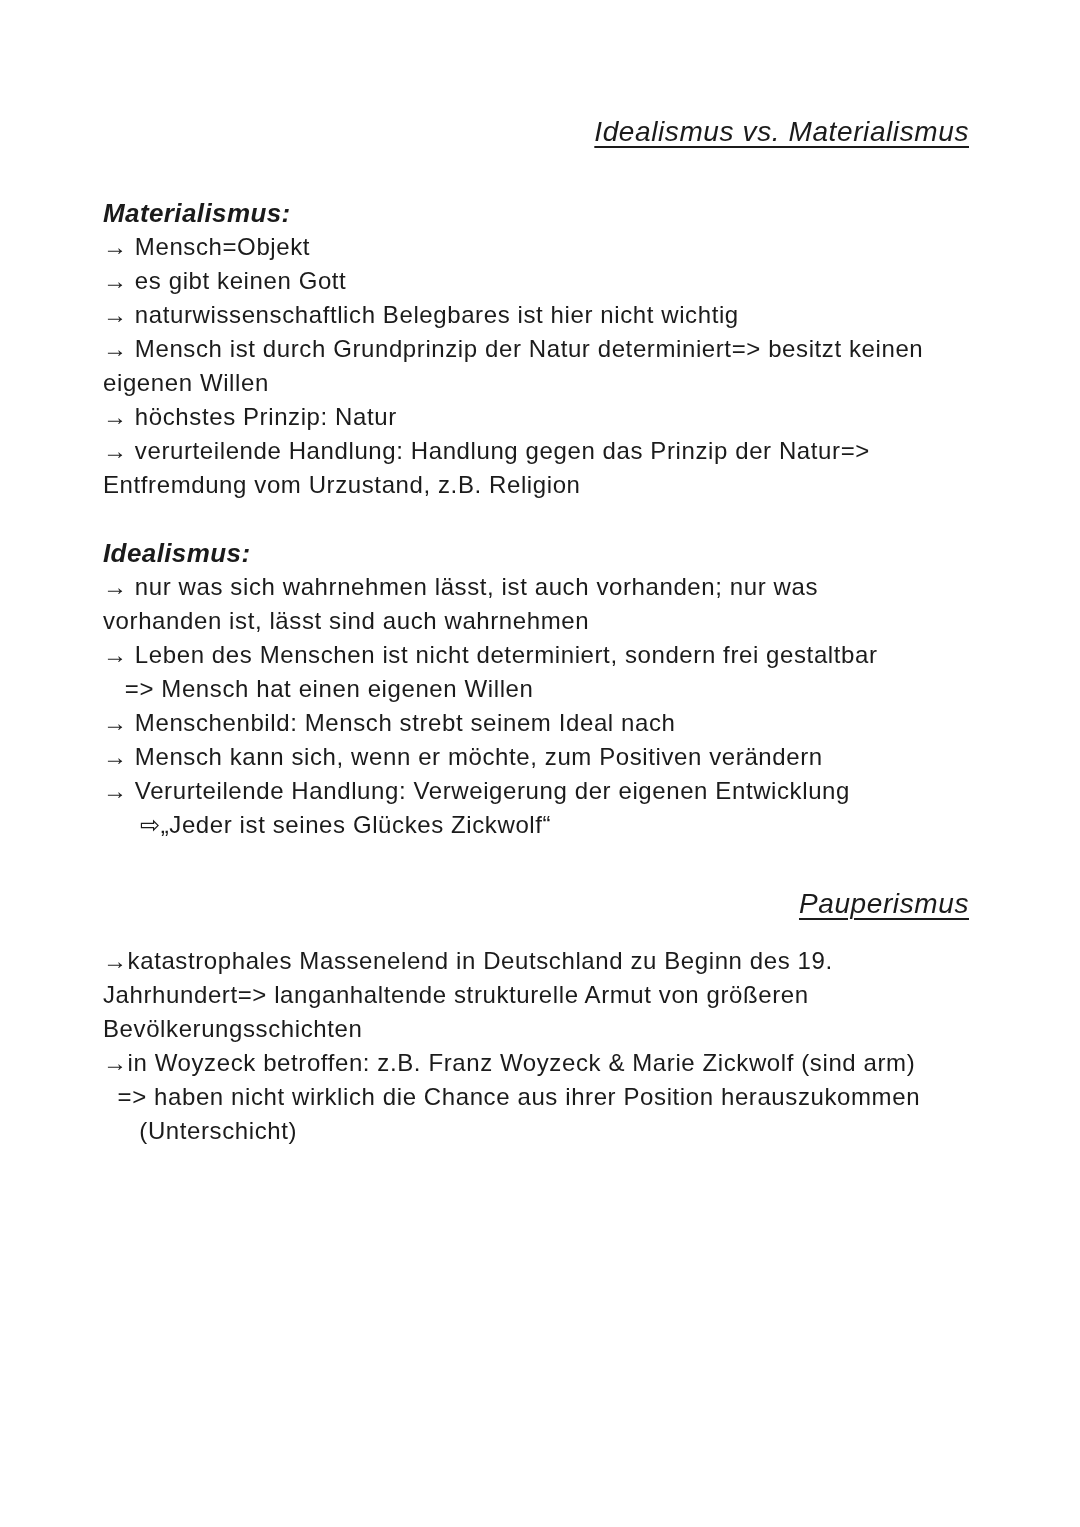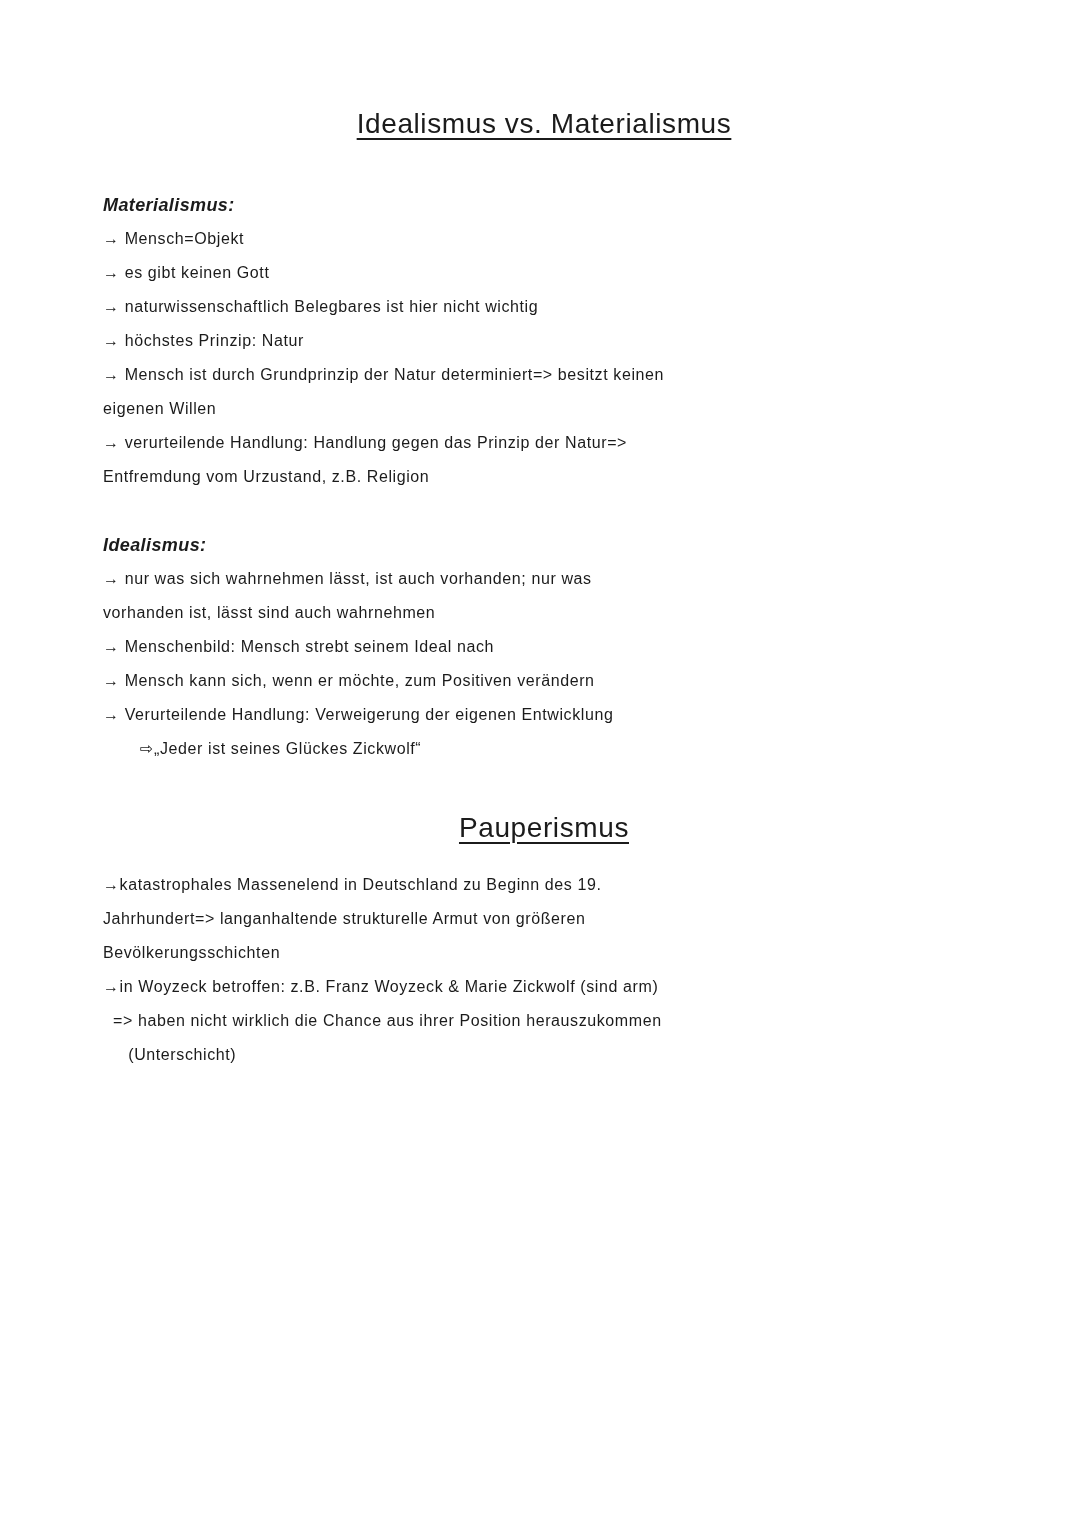--- a/index.html
+++ b/index.html
@@ -18,45 +18,46 @@
     box-sizing: border-box;
   }
   .content {
     box-sizing: border-box;
     padding: 96px 95px 0 103px;
   }
   .doc-title {
     font-size: 28px;
     font-weight: 400;
     line-height: 40px;
-    text-align: center;
+    text-align: right;
     text-decoration: underline;
     text-underline-offset: 5px;
     text-decoration-thickness: 2px;
-    margin: 8px;
+    margin: 16px;
     letter-spacing: 0.6px;
+    font-style: italic;
   }
   .doc-title.pauperismus {
     margin-top: 42px;
   }
   .section-heading {
-    font-size: 18px;
+    font-size: 26px;
     font-weight: 700;
     font-style: italic;
     line-height: 34px;
     margin: 0;
     letter-spacing: 0.4px;
   }
   .section-materialismus .section-heading { margin-top: 44px; }
   .section-idealismus  .section-heading { margin-top: 34px; }
   .items { margin: 0; }
   .pauperismus-items { margin-top: 20px; }
   .item {
     margin: 0;
-    font-size: 16px;
+    font-size: 24px;
     font-weight: 400;
     line-height: 34px;
     letter-spacing: 0.6px;
     white-space: pre-wrap;
   }
   .item.quote {
     margin-left: 37px;
   }
 </style>
 </head>
@@ -66,33 +67,35 @@
   <div class="content">
 
     <h1 class="doc-title">Idealismus vs. Materialismus</h1>
 
     <section class="section section-materialismus">
       <h2 class="section-heading">Materialismus:</h2>
       <div class="items">
         <p class="item">→ Mensch=Objekt</p>
         <p class="item">→ es gibt keinen Gott</p>
         <p class="item">→ naturwissenschaftlich Belegbares ist hier nicht wichtig</p>
-        <p class="item">→ höchstes Prinzip: Natur</p>
         <p class="item">→ Mensch ist durch Grundprinzip der Natur determiniert=&gt; besitzt keinen
 eigenen Willen</p>
+        <p class="item">→ höchstes Prinzip: Natur</p>
         <p class="item">→ verurteilende Handlung: Handlung gegen das Prinzip der Natur=&gt;
 Entfremdung vom Urzustand, z.B. Religion</p>
       </div>
     </section>
 
     <section class="section section-idealismus">
       <h2 class="section-heading">Idealismus:</h2>
       <div class="items">
         <p class="item">→ nur was sich wahrnehmen lässt, ist auch vorhanden; nur was
 vorhanden ist, lässt sind auch wahrnehmen</p>
+        <p class="item">→ Leben des Menschen ist nicht determiniert, sondern frei gestaltbar
+   =&gt; Mensch hat einen eigenen Willen</p>
         <p class="item">→ Menschenbild: Mensch strebt seinem Ideal nach</p>
         <p class="item">→ Mensch kann sich, wenn er möchte, zum Positiven verändern</p>
         <p class="item">→ Verurteilende Handlung: Verweigerung der eigenen Entwicklung</p>
         <p class="item quote">⇨„Jeder ist seines Glückes Zickwolf“</p>
       </div>
     </section>
 
     <h1 class="doc-title pauperismus">Pauperismus</h1>
 
     <section class="section section-pauperismus">

